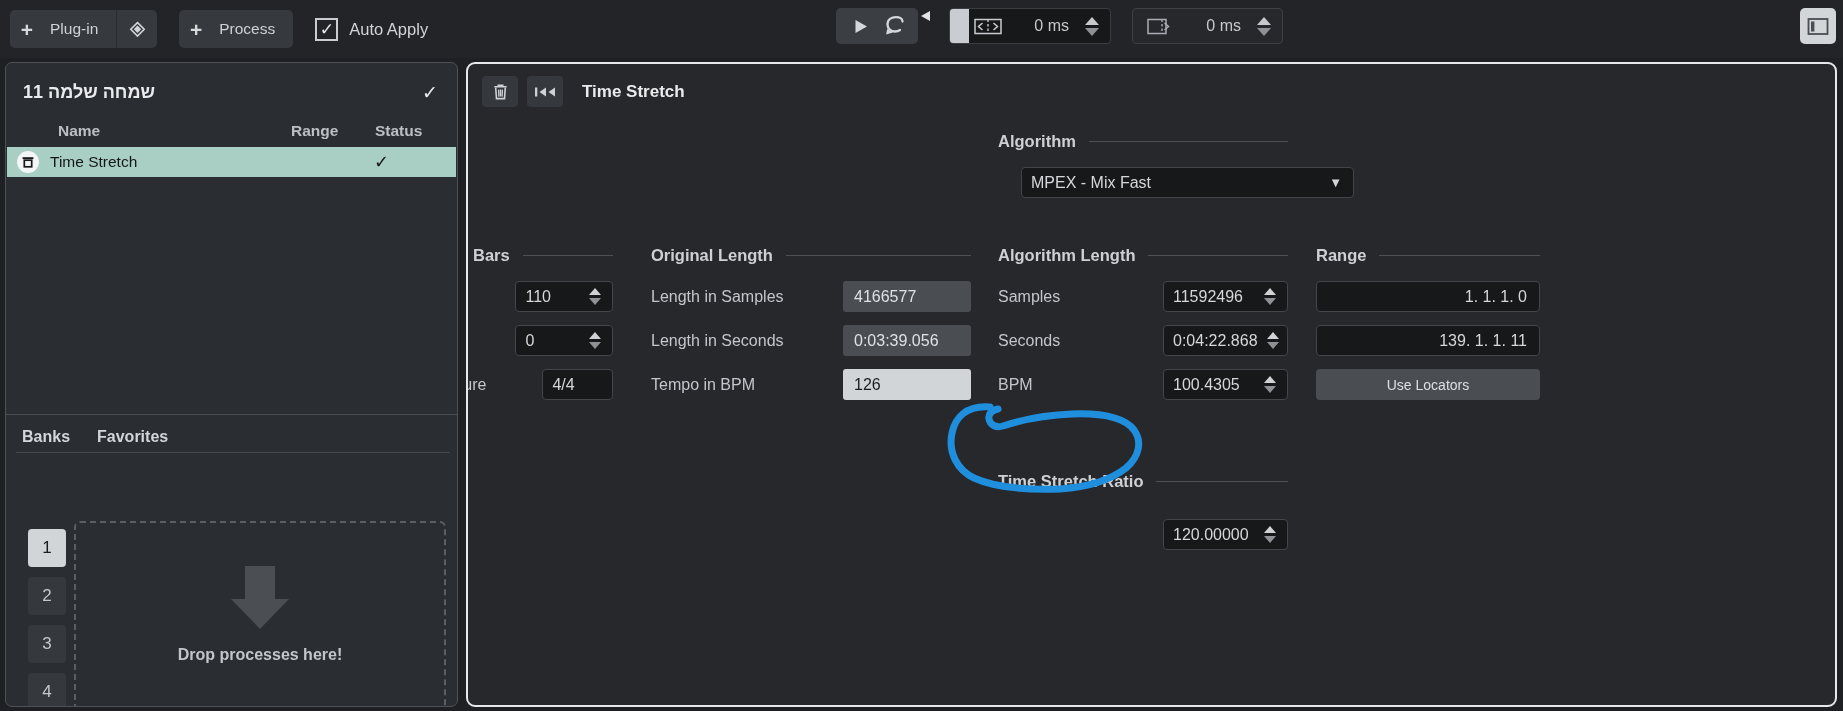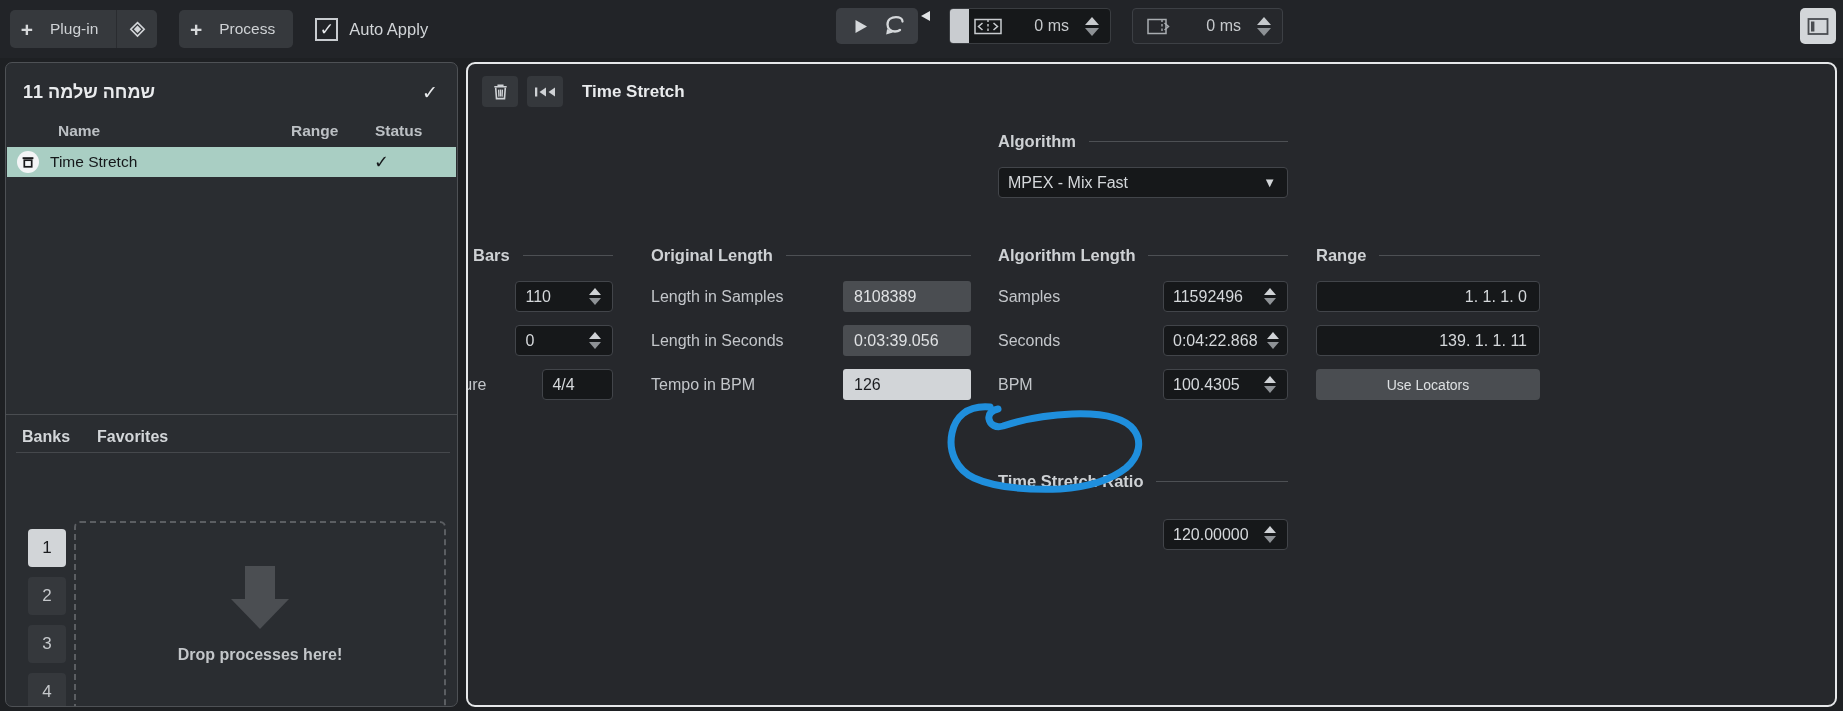--- a/index.html
+++ b/index.html
@@ -552,21 +552,21 @@
         </svg>
       </div>
       <div class="mp-title">Time Stretch</div>
     </div>
 
     <div class="sec" style="left:530px; top:68px; width:290px;">
       <div class="grp-head">
         <span class="gh-text">Algorithm</span>
         <span class="gh-rule"></span>
       </div>
-      <div class="inp" style="margin-top:16px; width:290px;">
+      <div class="inp" style="margin-top:16px; width:333px;margin-left:23px;">
         <span class="val">MPEX - Mix Fast</span>
         <span style="color:#d3d6d9;font-size:13px;margin-right:11px;line-height:1;">▼</span>
       </div>
     </div>
 
     <div class="sec" style="left:-40px; top:182px; width:0;">
     </div>
 
     <div class="sec" style="left:-40px; top:0; width:0;"></div>
 
@@ -637,21 +637,21 @@
 
     <div class="sec" style="left:183px; top:182px; width:320px;">
       <div class="grp-head">
         <span class="gh-text">Original Length</span>
         <span class="gh-rule"></span>
       </div>
 
       <div class="field-row" style="margin-top:16px;">
         <span class="fr-label" style="width:192px;">Length in Samples</span>
         <div class="ro" style="width:128px;">
-          <span>8108389</span>
+          <span>4166577</span>
         </div>
       </div>
 
       <div class="field-row">
         <span class="fr-label" style="width:192px;">Length in Seconds</span>
         <div class="ro" style="width:128px;">
           <span>0:03:39.056</span>
         </div>
       </div>
 

